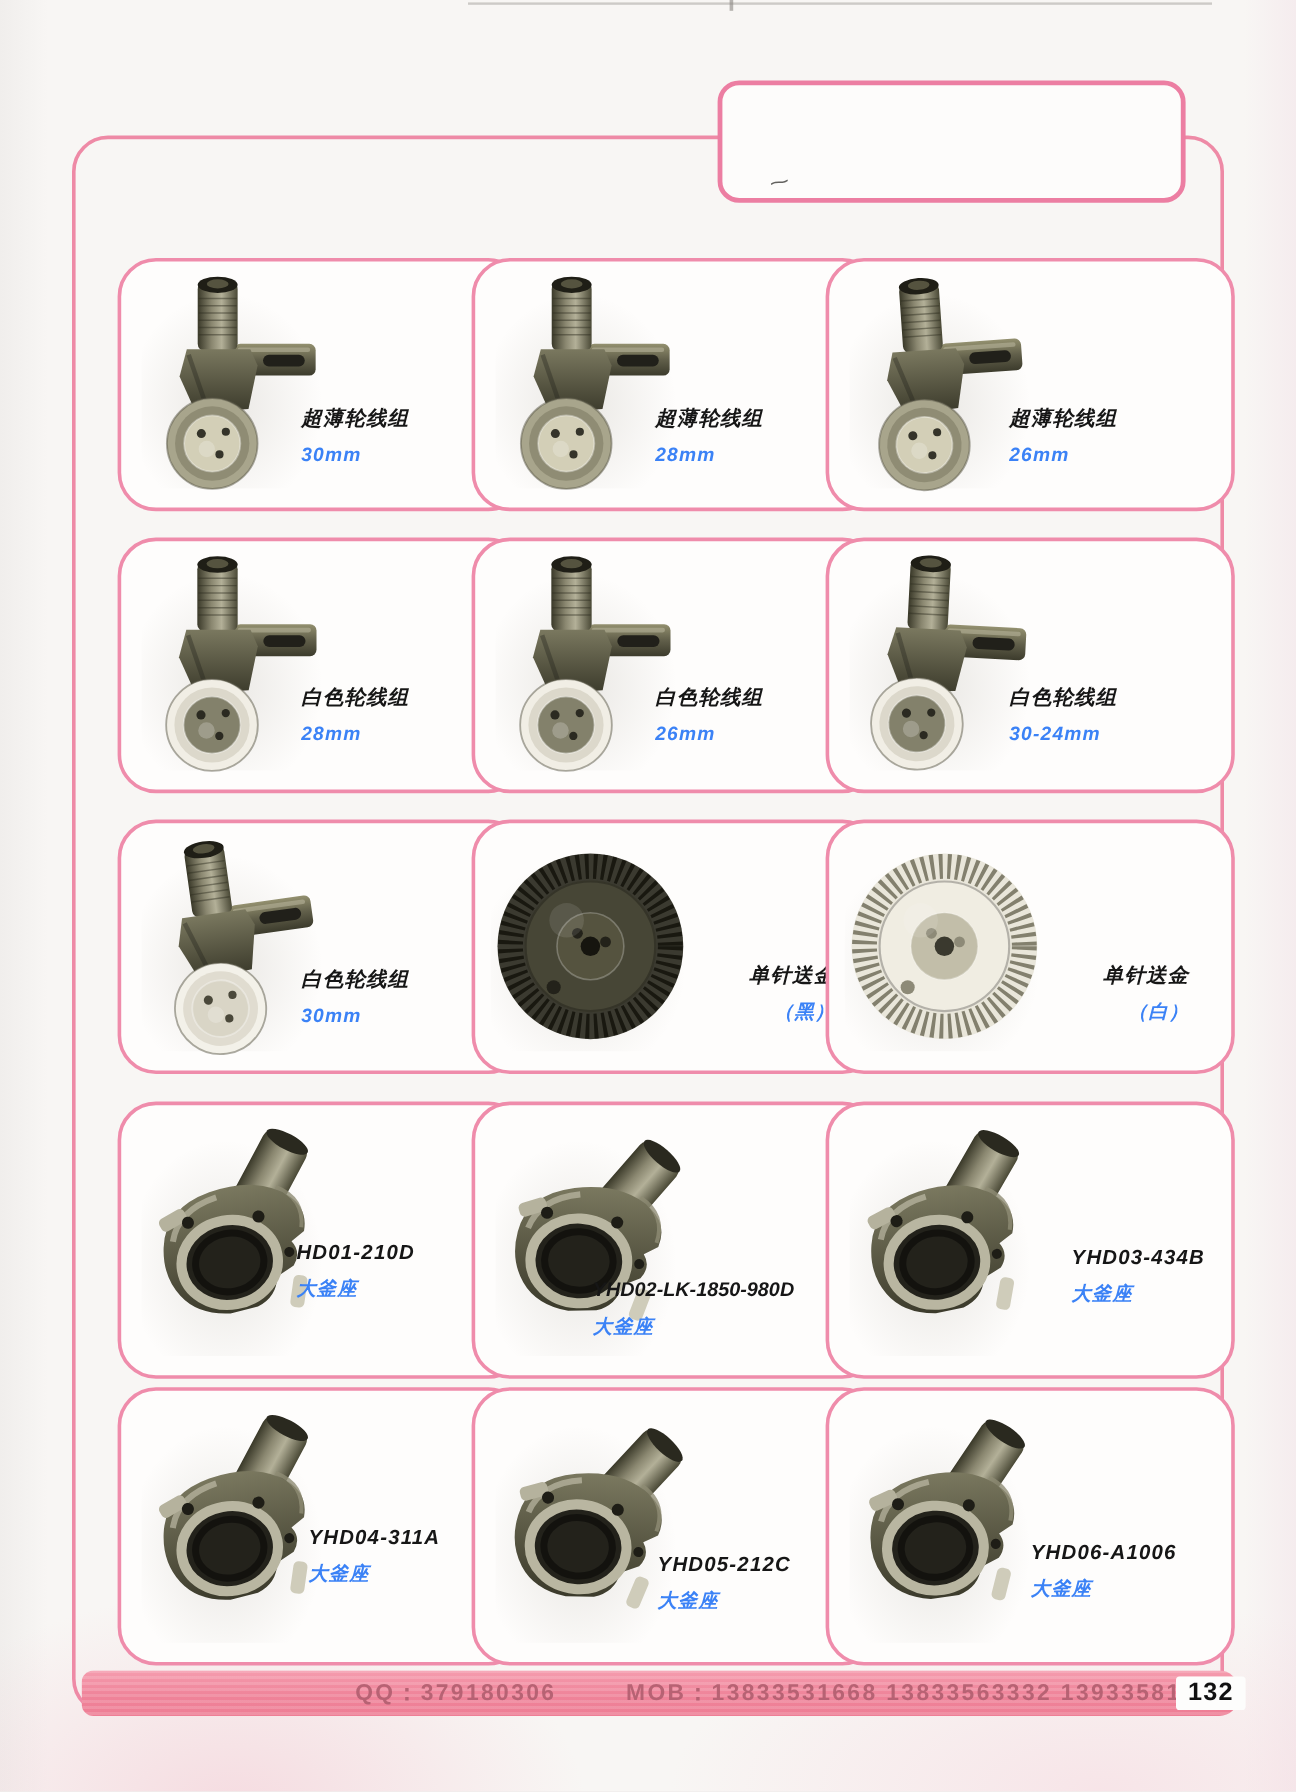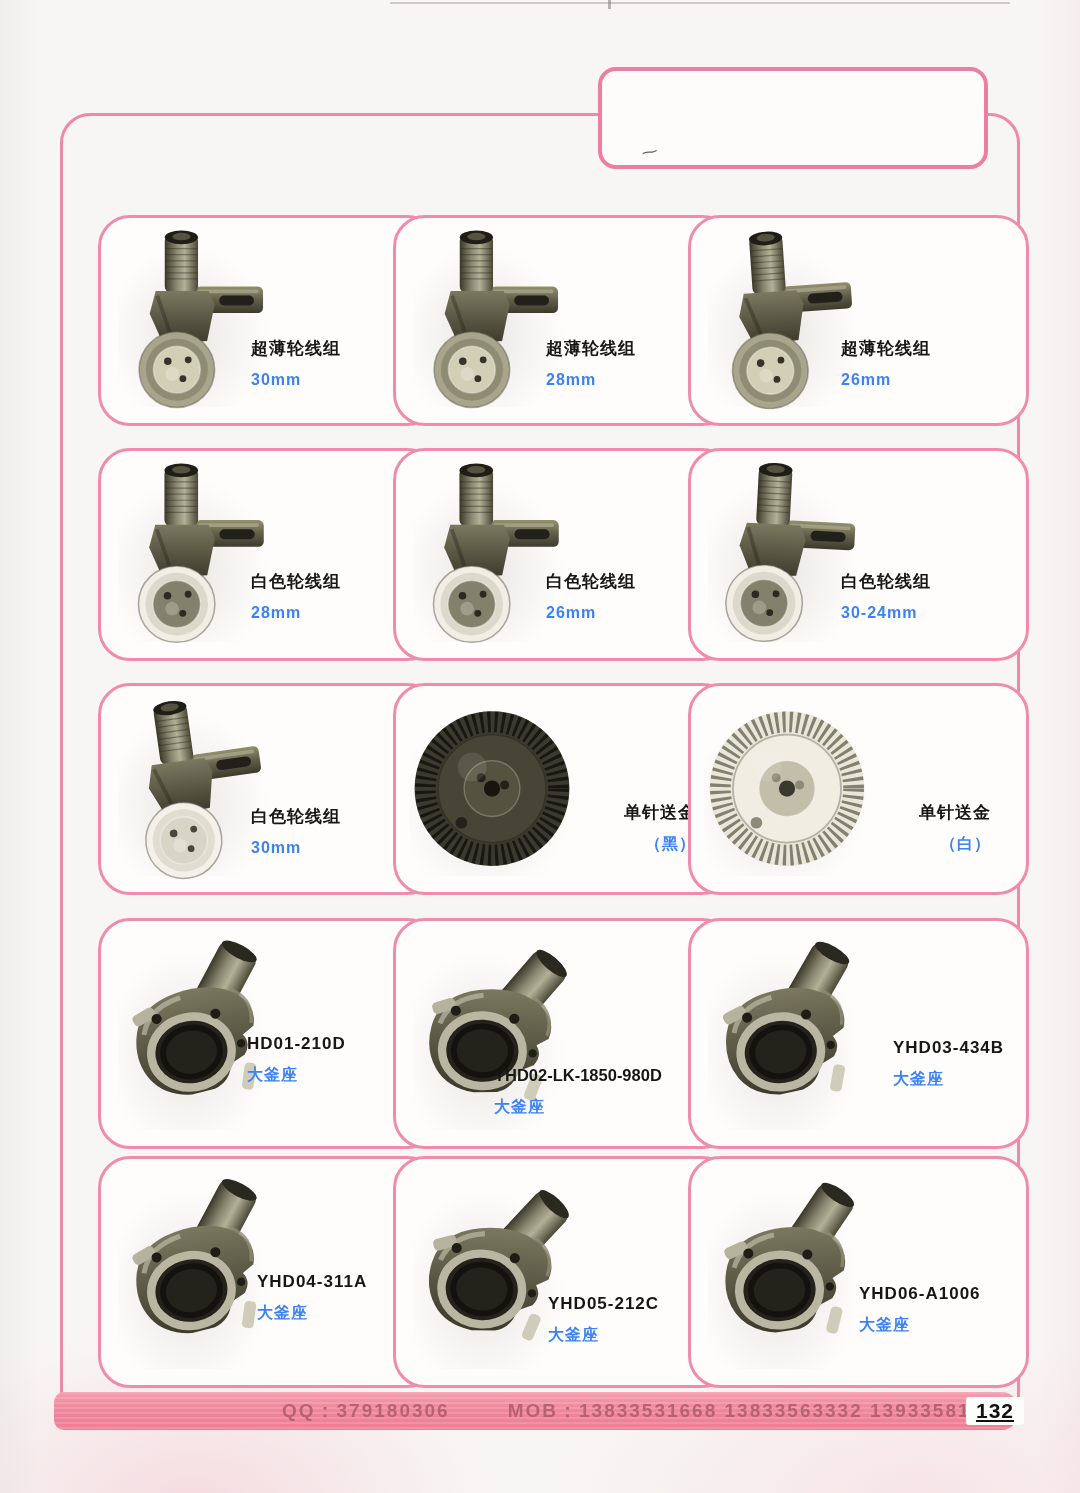--- a/index.html
+++ b/index.html
@@ -35,21 +35,21 @@
     letter-spacing:4px; color:#141414; white-space:nowrap;
   }
   .ink-squiggle {
     position:absolute; left:42px; bottom:2px; font-size:18px; color:#3c3b38;
     transform:rotate(-12deg) scaleX(1.6); font-style:italic; opacity:.8;
   }
 
   
   .card {
     position:absolute; width:341px; background:#fefdfc;
-    border:3px solid #ef8cab; border-radius:32px; z-index:2;
+    border:3px solid #ef8cab; border-radius:32px; z-index:2;font-style:italic;
   }
   .c1 { left:98px; } .c2 { left:393px; } .c3 { left:688px; }
   .r1 { top:215px; height:211px; } .r2 { top:448px; height:213px; }
   .r3 { top:683px; height:212px; } .r4 { top:918px; height:231px; }
   .r5 { top:1156px; height:232px; }
 
   .photo { position:absolute; left:10px; top:8px; bottom:8px; width:168px; }
   .photo::before {
     content:""; position:absolute; inset:8% 4% 4% 4%;
     background:radial-gradient(ellipse at 45% 58%, rgba(125,118,100,.16), rgba(125,118,100,0) 68%);
@@ -76,35 +76,35 @@
 
   
   .v-thin   { --rim:#a8a58c; --rim2:#8f8c74; --hub:#d3cfb7; --screw:#35342a; }
   .v-white  { --rim:#f1eee5; --rim2:#dcd8cb; --hub:#83816b; --screw:#2b2a21; }
   .v-white3 { --rim:#f3f1e9; --rim2:#e0dcd0; --hub:#d9d5c6; --screw:#4a483a; }
   .v-ddark  { --dbase:#3b3a30; --dteeth:#191810; --dface:#474636; --dhub:#55533f; --dhole:#16150f; --dscrew:#23221a; }
   .v-dwhite { --dbase:#e9e6da; --dteeth:#83806e; --dface:#f0ede2; --dhub:#c2bea9; --dhole:#3a392e; --dscrew:#8d8a77; }
 
   
   .footer-bar {
-    position:absolute; left:54px; top:1392px; width:964px; height:38px; z-index:6;
+    position:absolute; left:68px; top:1392px; width:964px; height:38px; z-index:6;
     border-radius:10px 16px 16px 10px;
     background:
       repeating-linear-gradient(180deg, rgba(255,255,255,.14) 0 2px, rgba(0,0,0,0) 2px 5px),
       linear-gradient(180deg, #f59cae 0%, #ef8399 55%, #ee7e95 100%);
     display:flex; align-items:center;
   }
   .footer-text { display:flex; gap:58px; padding-left:228px; }
   .footer-qq, .footer-mob {
     font-size:19px; font-weight:700; color:#b35f70; letter-spacing:2px; opacity:.92;
   }
   .page-number-badge {
     position:absolute; left:912px; top:5px; width:58px; height:28px;
     background:#fdfdfc; border-radius:3px; display:flex; align-items:center; justify-content:center;
-    font-size:21px; font-weight:700; color:#111; letter-spacing:1px;text-decoration:underline;
+    font-size:21px; font-weight:700; color:#111; letter-spacing:1px;
   }
 </style>
 </head>
 <body>
 
 <svg width="0" height="0" style="position:absolute" aria-hidden="true">
   <defs>
     <linearGradient id="gShank" x1="0" y1="0" x2="1" y2="0">
       <stop offset="0" stop-color="#3a3929"></stop>
         <stop offset=".35" stop-color="#8a8770"></stop>

